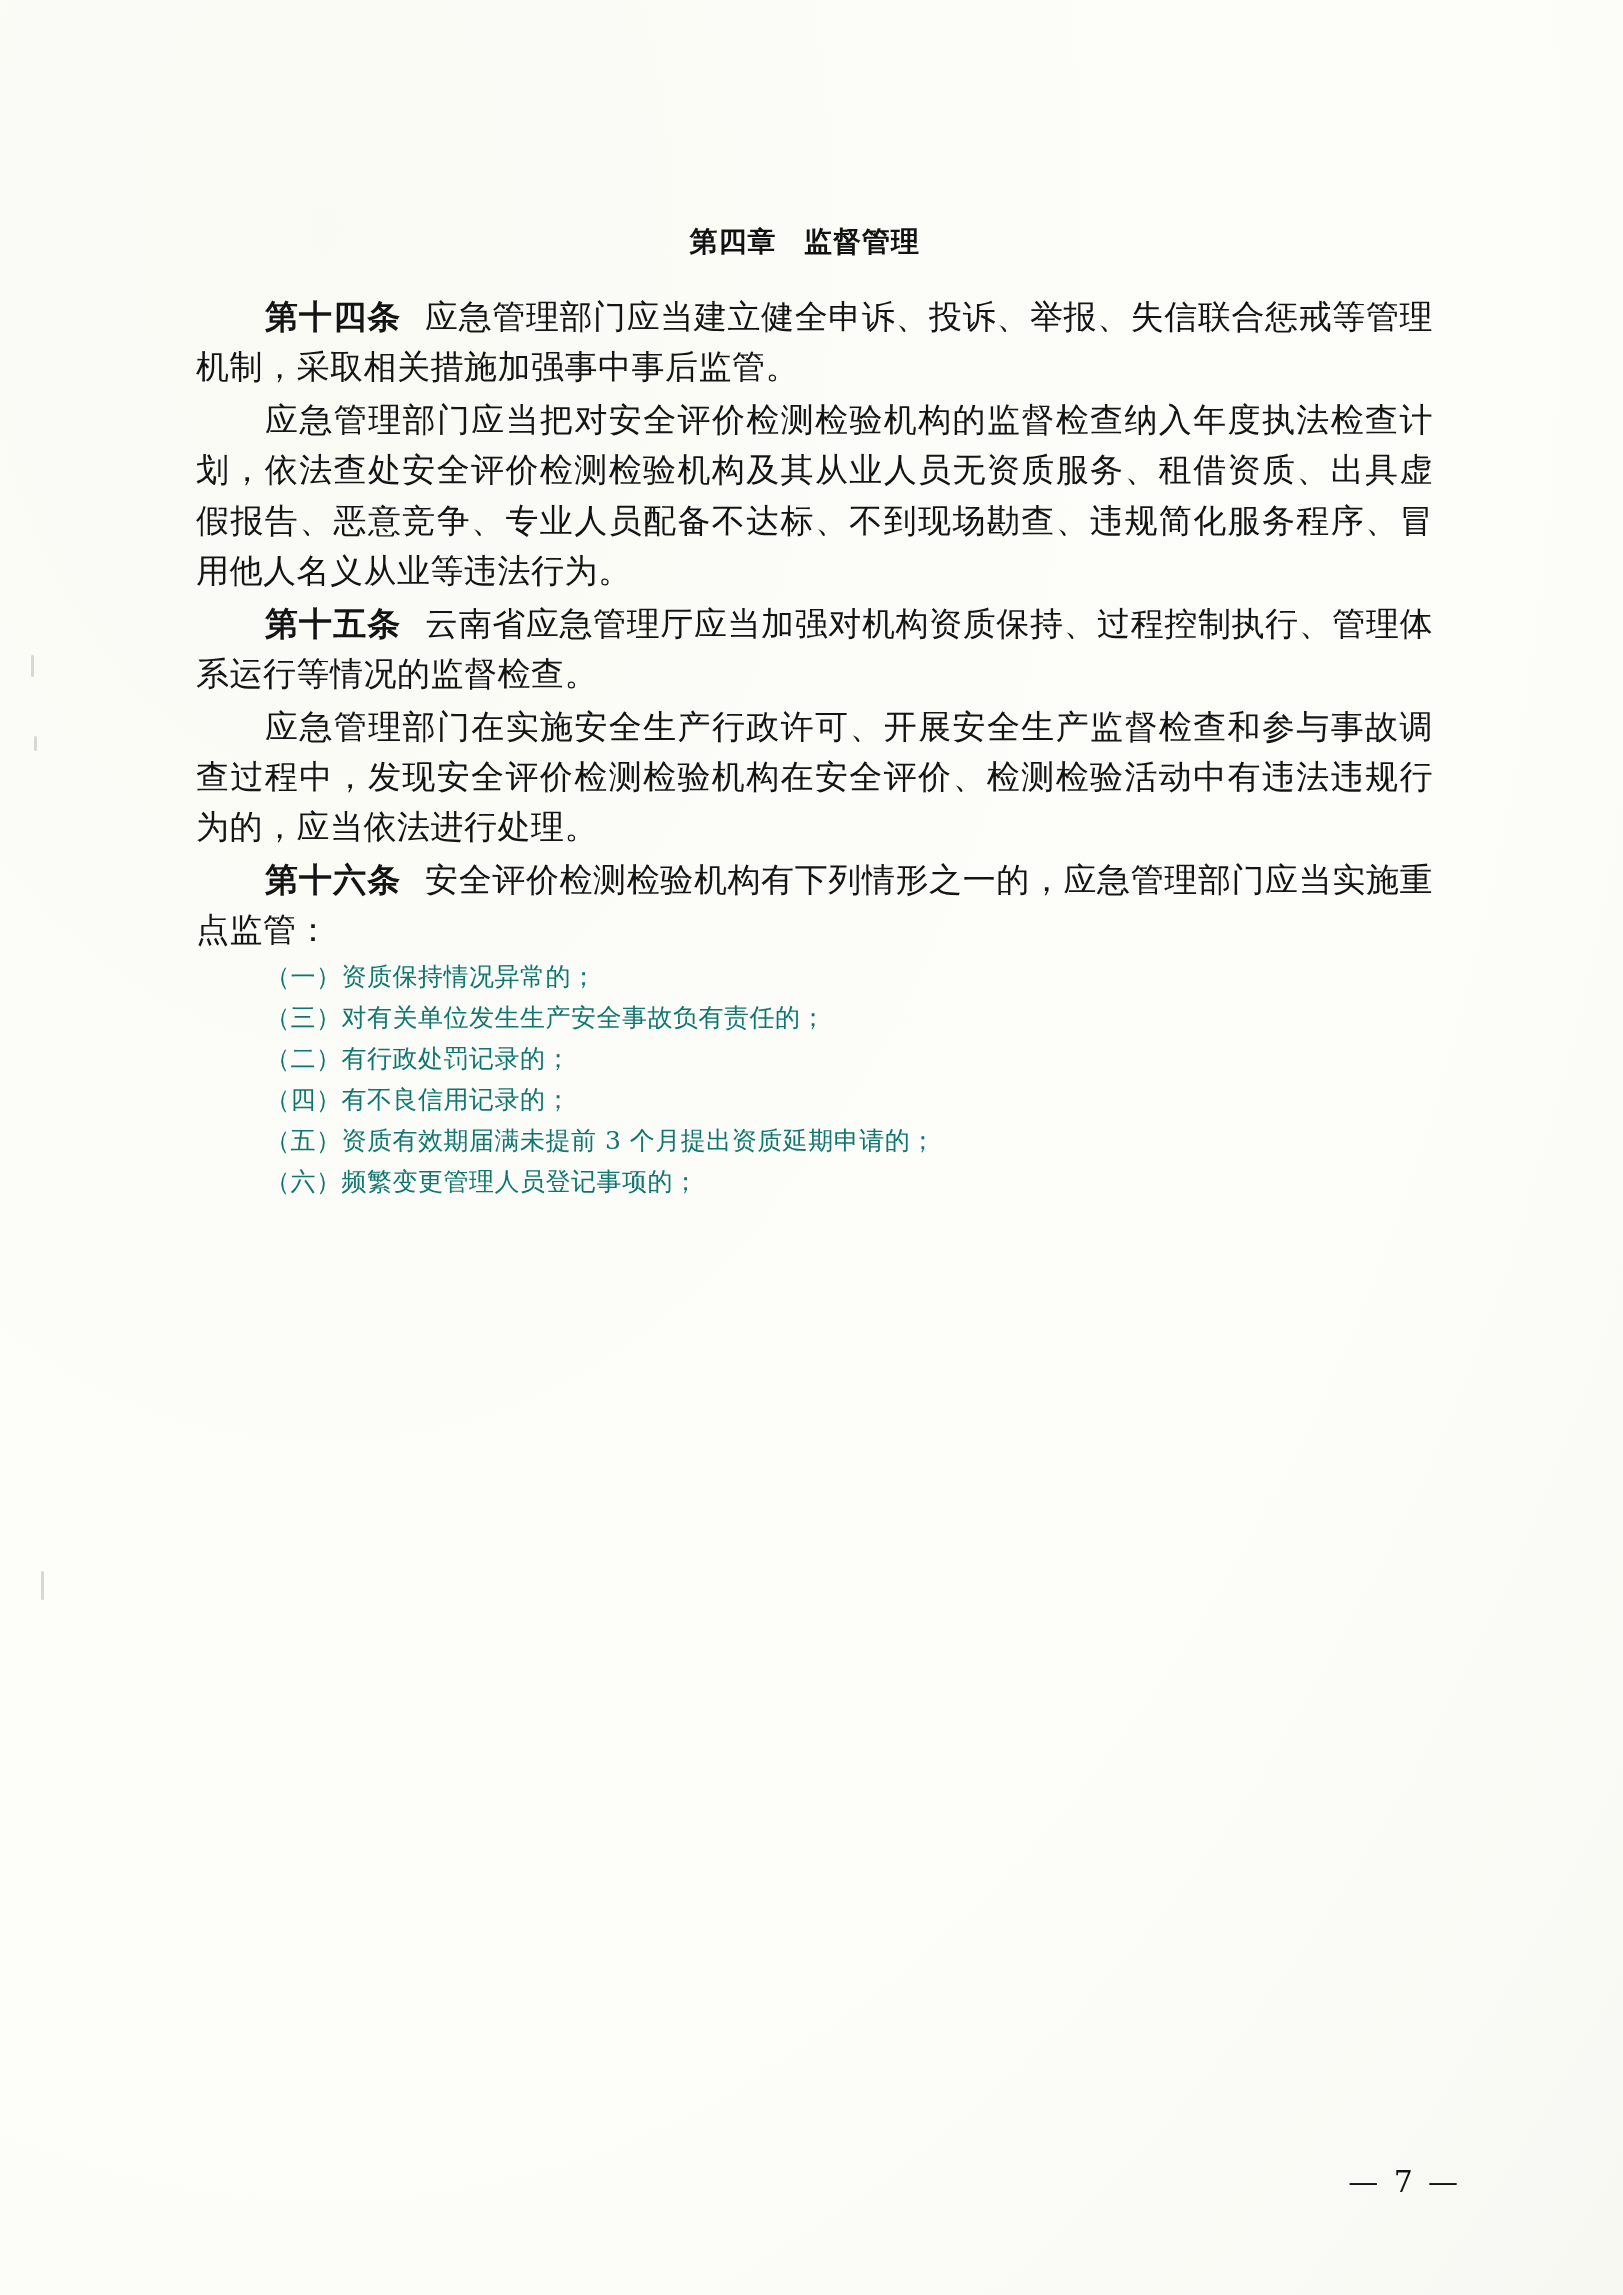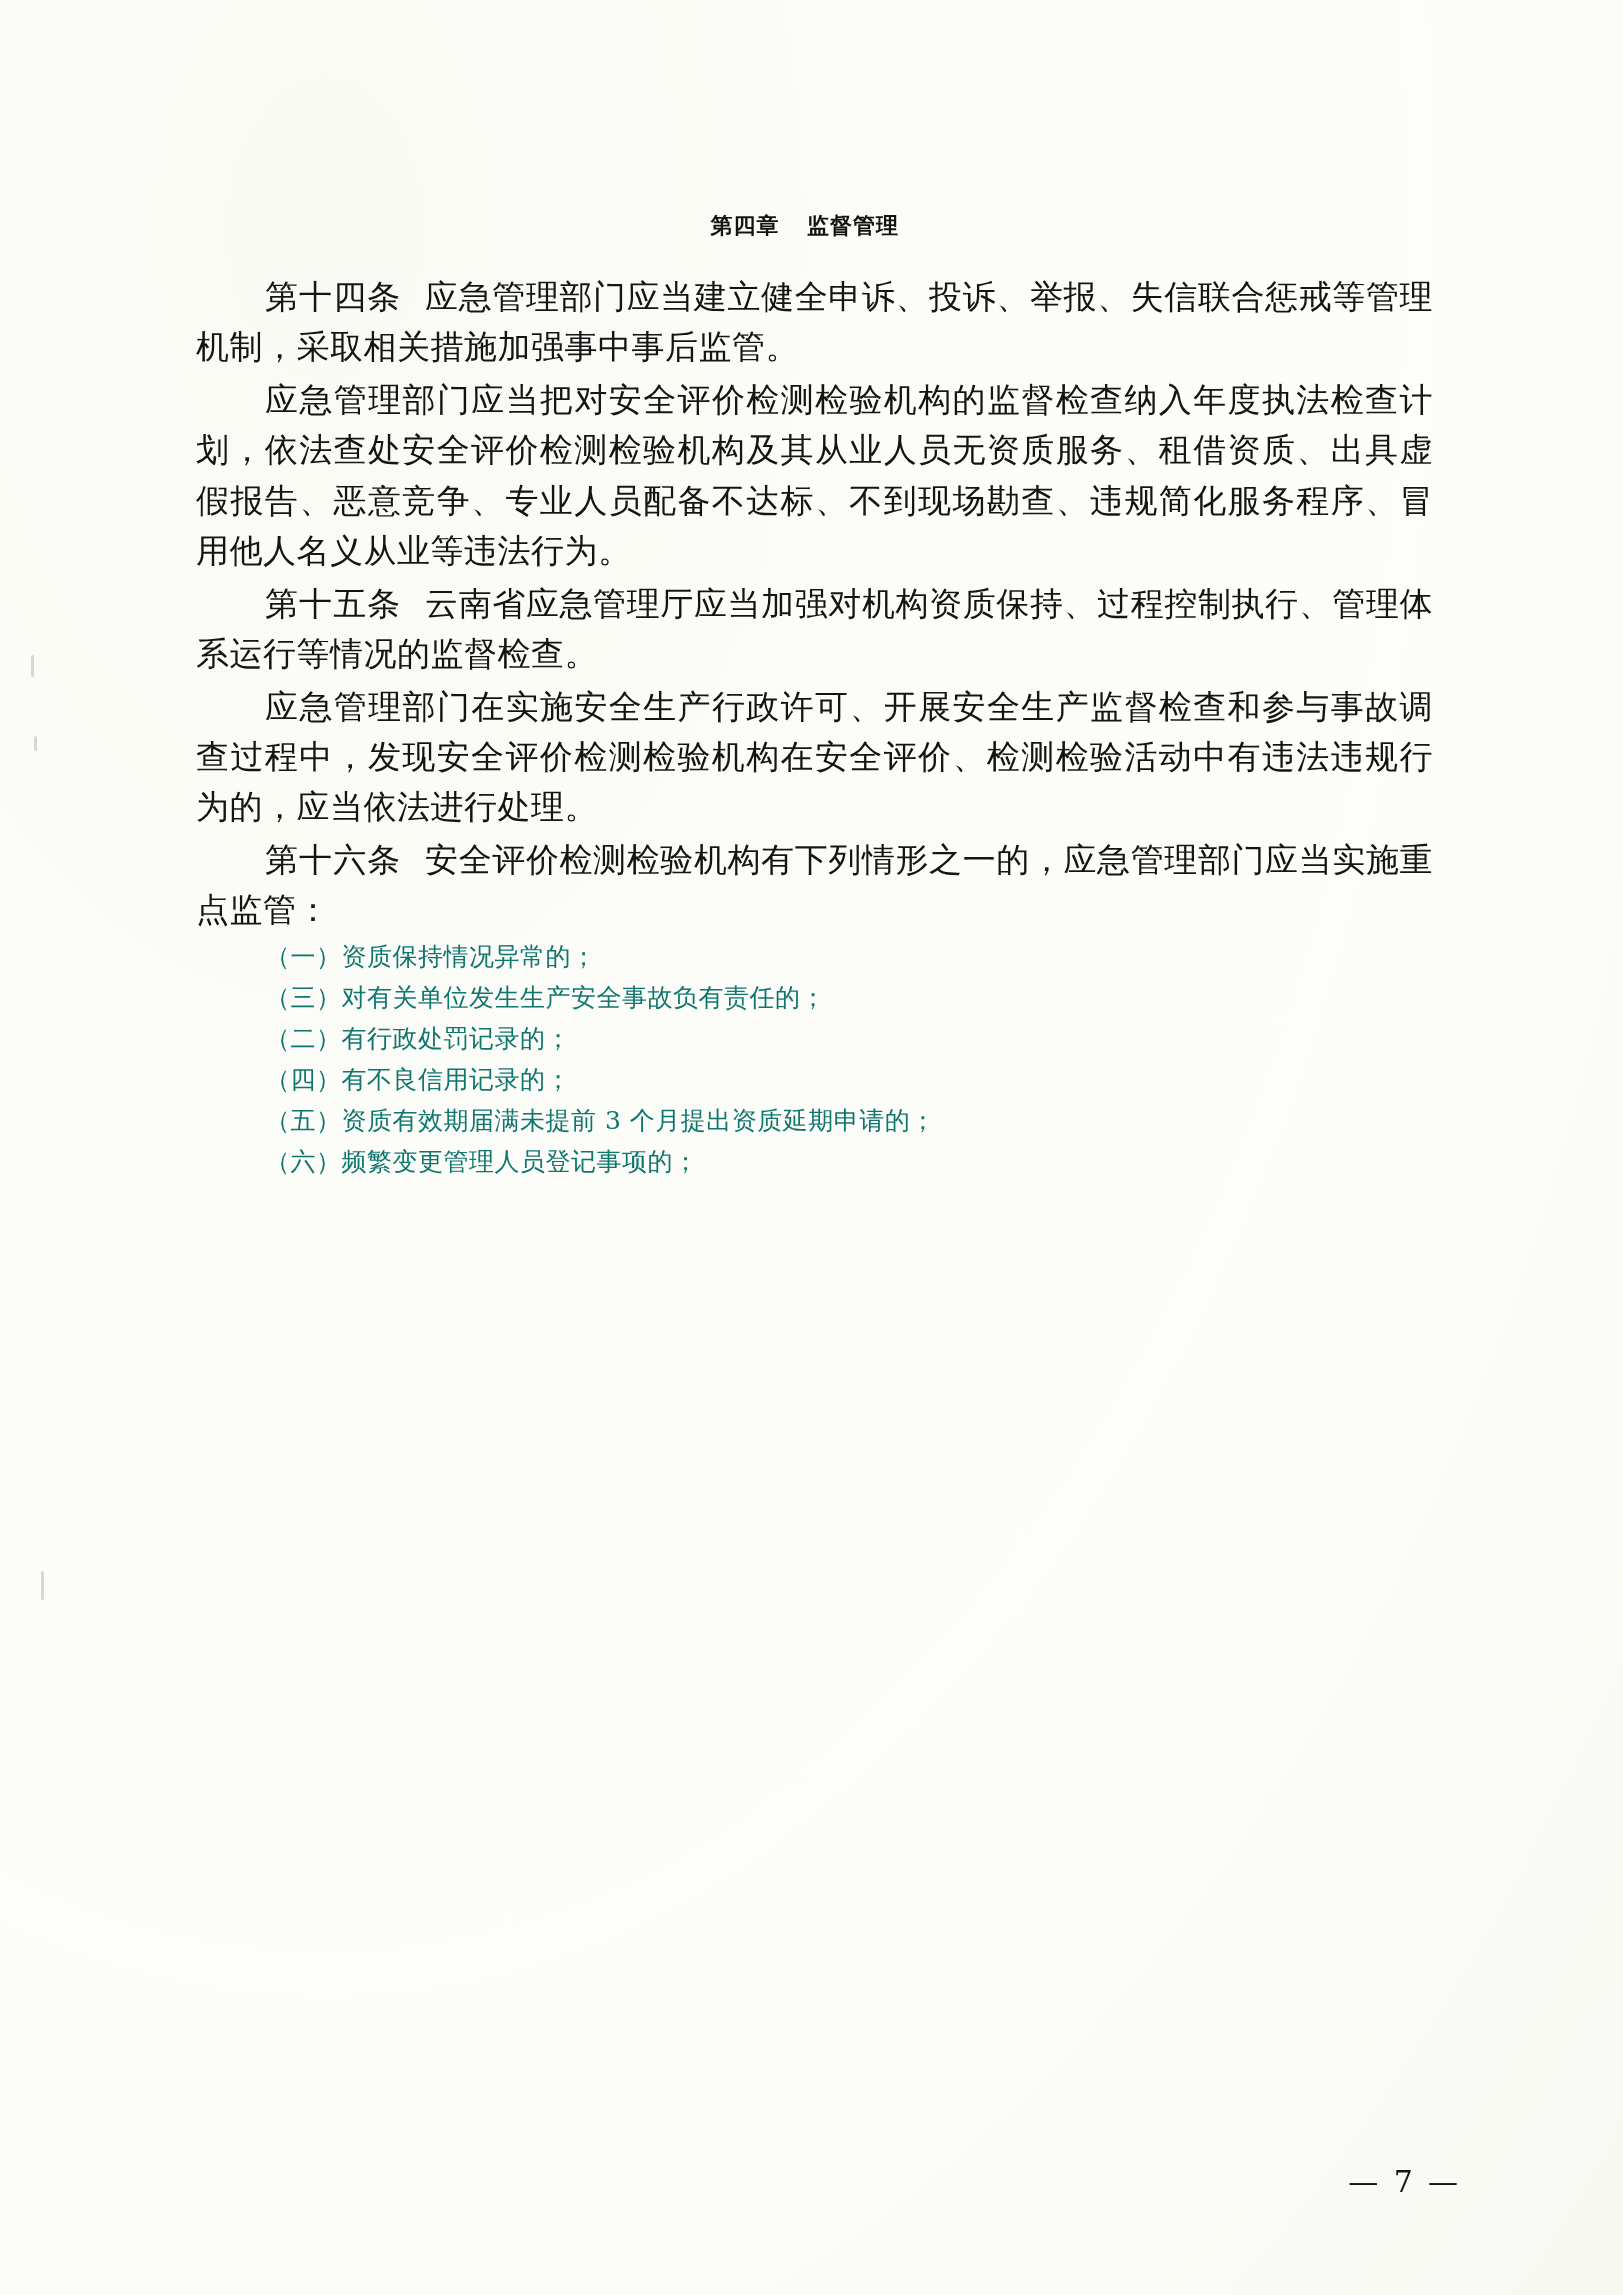--- a/index.html
+++ b/index.html
@@ -29,45 +29,46 @@
   .content {
     position: absolute;
     left: 196px;
     top: 211px;
     width: 1237px;
   }
   .chapter-title {
     text-align: center;
     font-family: "DejaVu Sans", "Liberation Sans", sans-serif;
     font-weight: bold;
-    font-size: 22px;
+    font-size: 28px;
     letter-spacing: 1px;
     color: #121212;
     margin-bottom: 31px;
     margin-left: -19.6px;
+    margin-top: 12px;
   }
   .chapter-title .gap {
     display: inline-block;
     width: 27.5px;
   }
   p.para {
     font-size: 33px;
     line-height: 1.52;
     color: #141414;
     margin: 0 0 2.9px 0;
     text-align: justify;
     text-justify: inter-character;
     letter-spacing: 0.5px;
   }
   p.indent {
     text-indent: 69px;
   }
   .art-label {
     font-family: "DejaVu Sans", "Liberation Sans", sans-serif;
-    font-weight: normal;
+    font-weight: bold;
     letter-spacing: 1px;
   }
   .art-gap {
     display: inline-block;
     width: 23.6px;
   }
   .item {
     font-size: 25px;
     line-height: 1.52;
     color: #0f766e;

